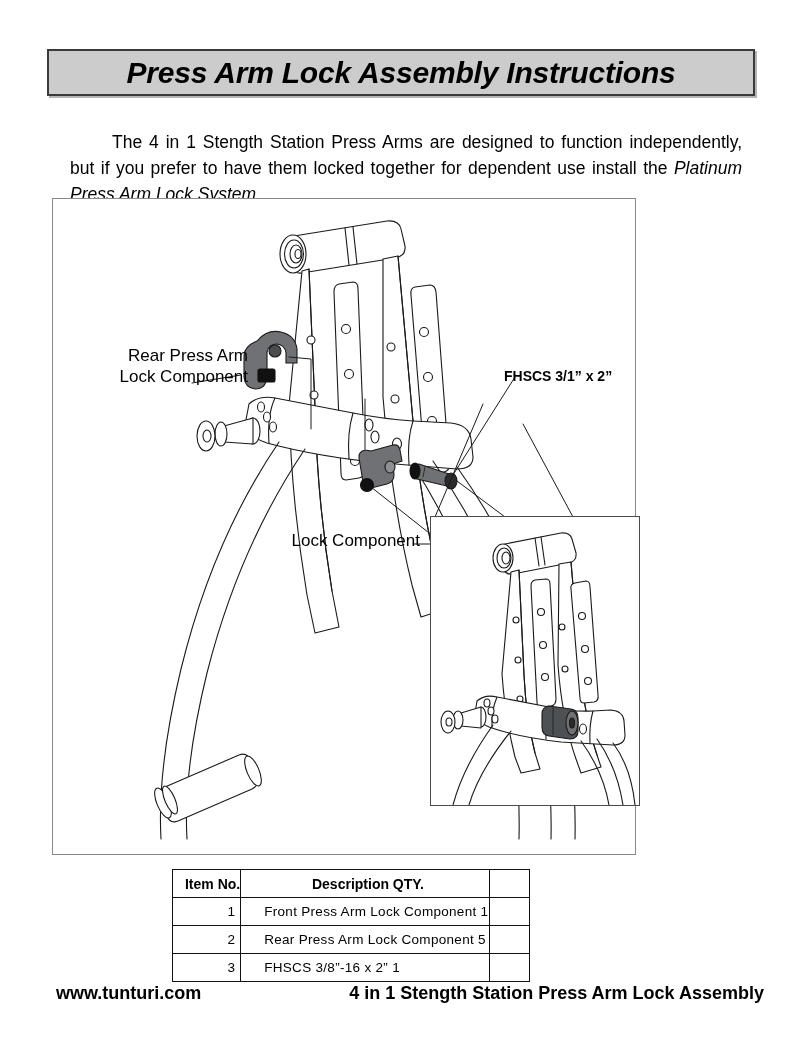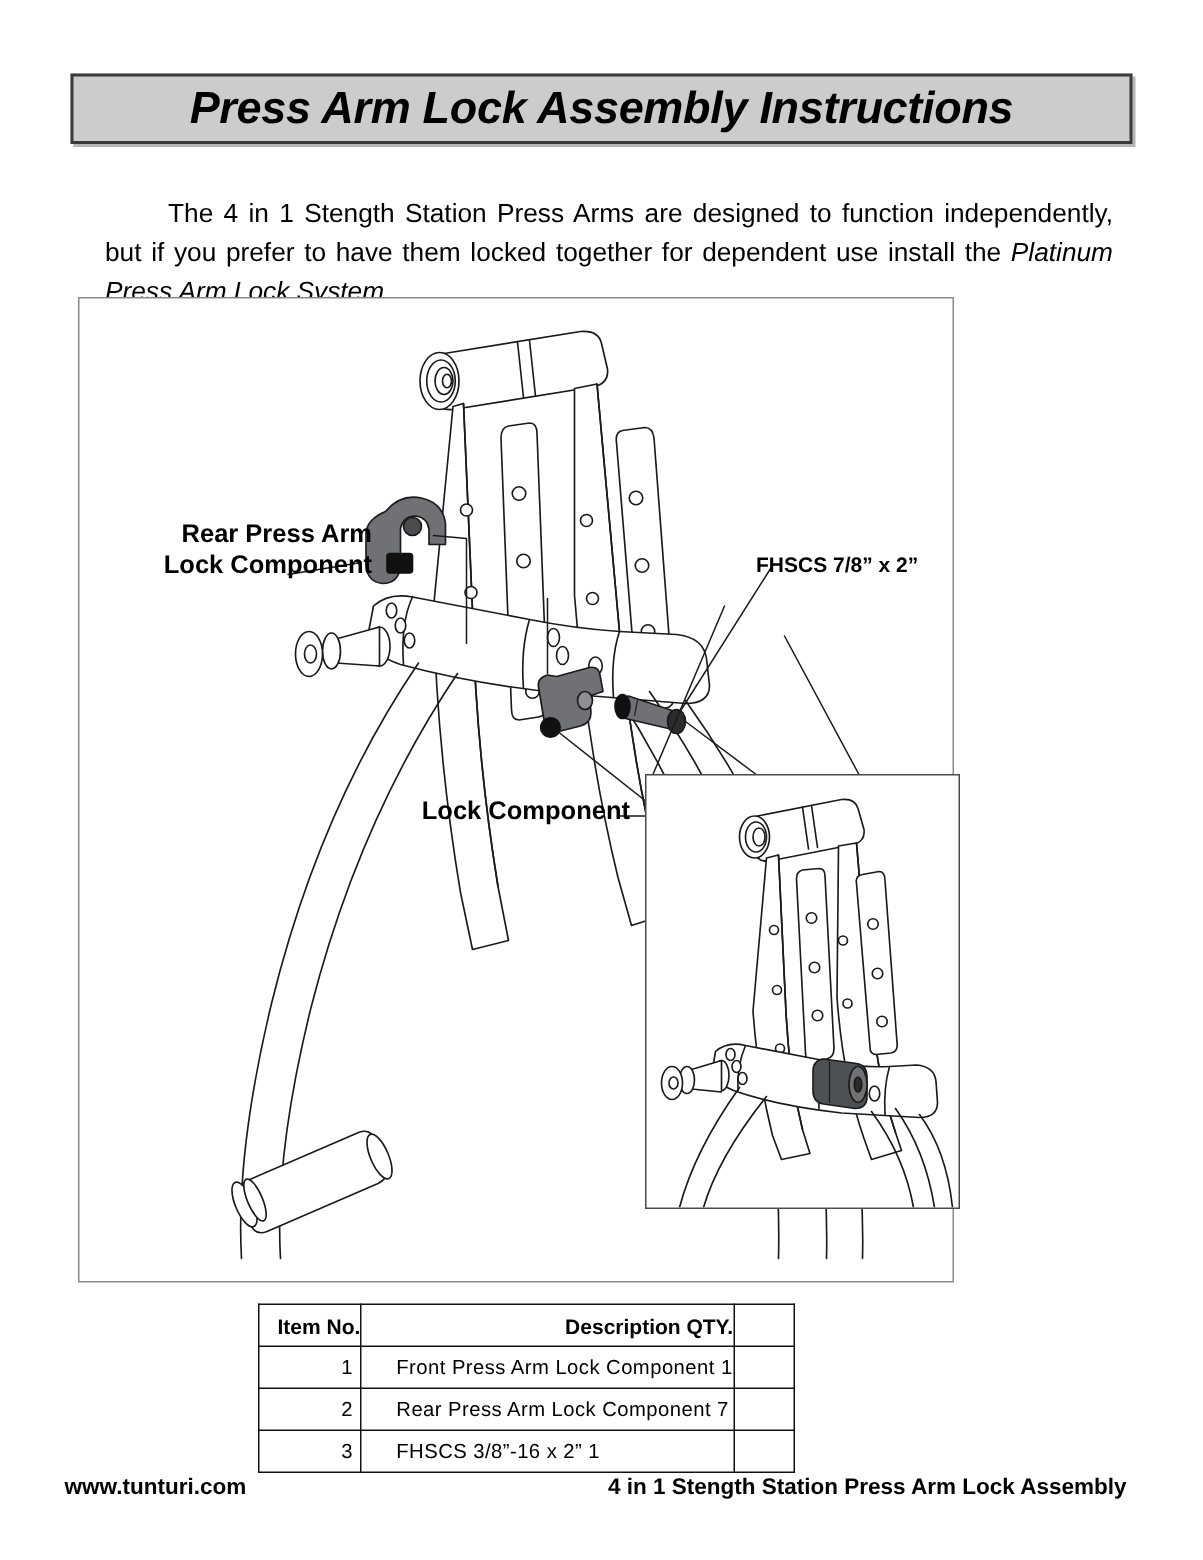--- a/index.html
+++ b/index.html
@@ -85,21 +85,21 @@
     box-sizing: border-box;
     background: #ffffff;
     overflow: hidden;
   }
 
   
   .callout {
     position: absolute;
     font-size: 17px;
     line-height: 21px;
-    font-weight: 700;
+    font-weight: 400;
     white-space: nowrap;
   }
   #callout-rear {
     left: 68px;
     top: 345px;
     text-align: right;
     width: 180px;
   }
   #callout-front {
     left: 240px;
@@ -142,43 +142,43 @@
   #parts-table thead th {
     font-weight: bold;
     font-size: 14px;
   }
   #parts-table thead .col-item {
     padding-left: 6px;
     text-align: right;
   }
   #parts-table thead .col-desc {
     padding-left: 6px;
-    text-align: right;
+    text-align: center;
   }
   #parts-table tbody .cell-item {
     text-align: right;
     padding-right: 5px;
     letter-spacing: 0.2px;
   }
   #parts-table tbody .cell-desc {
     text-align: left;
     padding-left: 23px;
     letter-spacing: 0.3px;
   }
 
   
   #footer {
     position: absolute;
-    left: 43px;
+    left: 56px;
     top: 983px;
     width: 708px;
     display: flex;
     justify-content: space-between;
     align-items: flex-start;
-    font-size: 15px;
+    font-size: 18px;
     font-weight: bold;
   }
 </style>
 </head>
 <body>
 
 <div id="title-banner">
   <div id="title-text">Press Arm Lock Assembly Instructions</div>
 </div>
 
@@ -374,39 +374,39 @@
 
 <div class="callout" id="callout-rear">
   <div>Rear Press Arm</div>
   <div>Lock Component</div>
 </div>
 
 <div class="callout" id="callout-front">
   <div>Lock Component</div>
 </div>
 
-<div class="callout" id="callout-fhscs">FHSCS 7/8” x 2”</div>
+<div class="callout" id="callout-fhscs">FHSCS 3/1” x 2”</div>
 
 <table id="parts-table">
   <thead>
     <tr>
       <th class="col-item">Item No.</th>
       <th class="col-desc">Description  QTY.</th>
       <th class="col-blank"></th>
     </tr>
   </thead>
   <tbody>
     <tr>
       <td class="col-item cell-item">1</td>
       <td class="col-desc cell-desc">Front Press Arm Lock Component  1</td>
       <td class="col-blank"></td>
     </tr>
     <tr>
       <td class="col-item cell-item">2</td>
-      <td class="col-desc cell-desc">Rear Press Arm Lock Component  7</td>
+      <td class="col-desc cell-desc">Rear Press Arm Lock Component  5</td>
       <td class="col-blank"></td>
     </tr>
     <tr>
       <td class="col-item cell-item">3</td>
       <td class="col-desc cell-desc">FHSCS 3/8”-16 x 2”   1</td>
       <td class="col-blank"></td>
     </tr>
   </tbody>
 </table>
 

